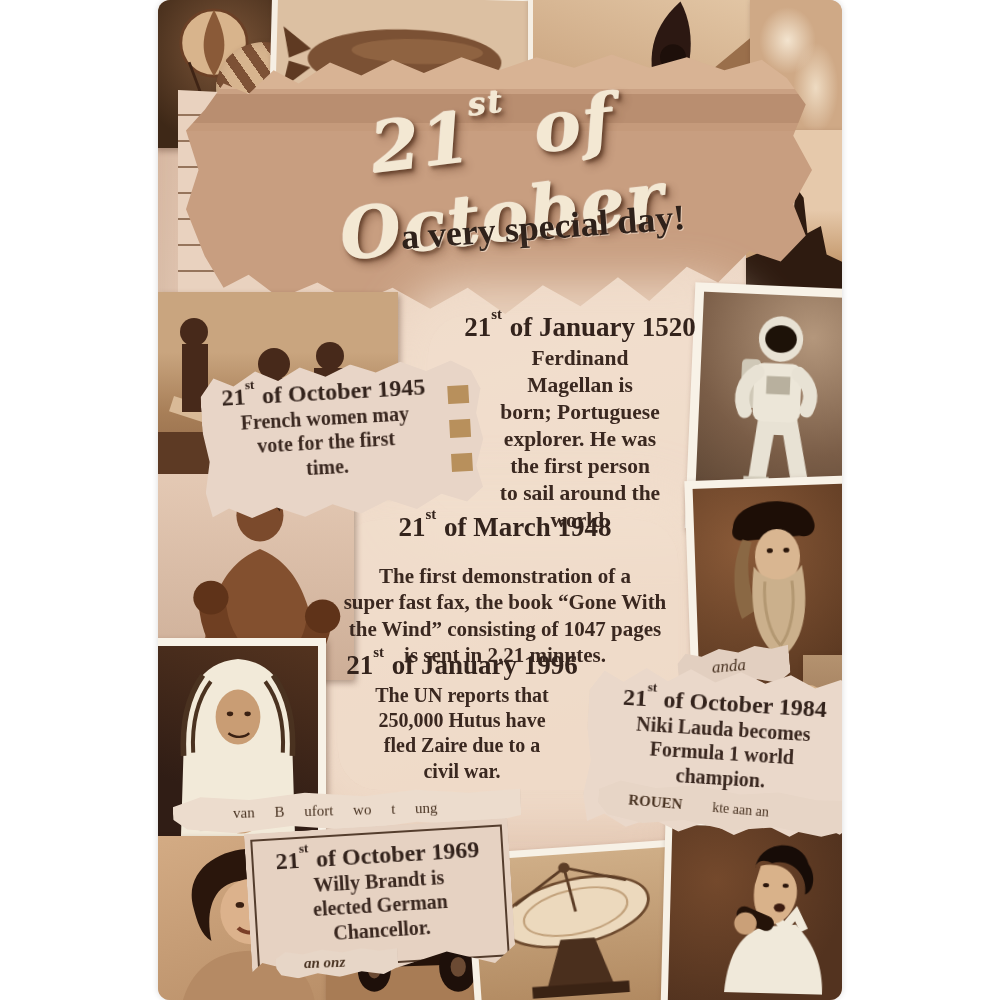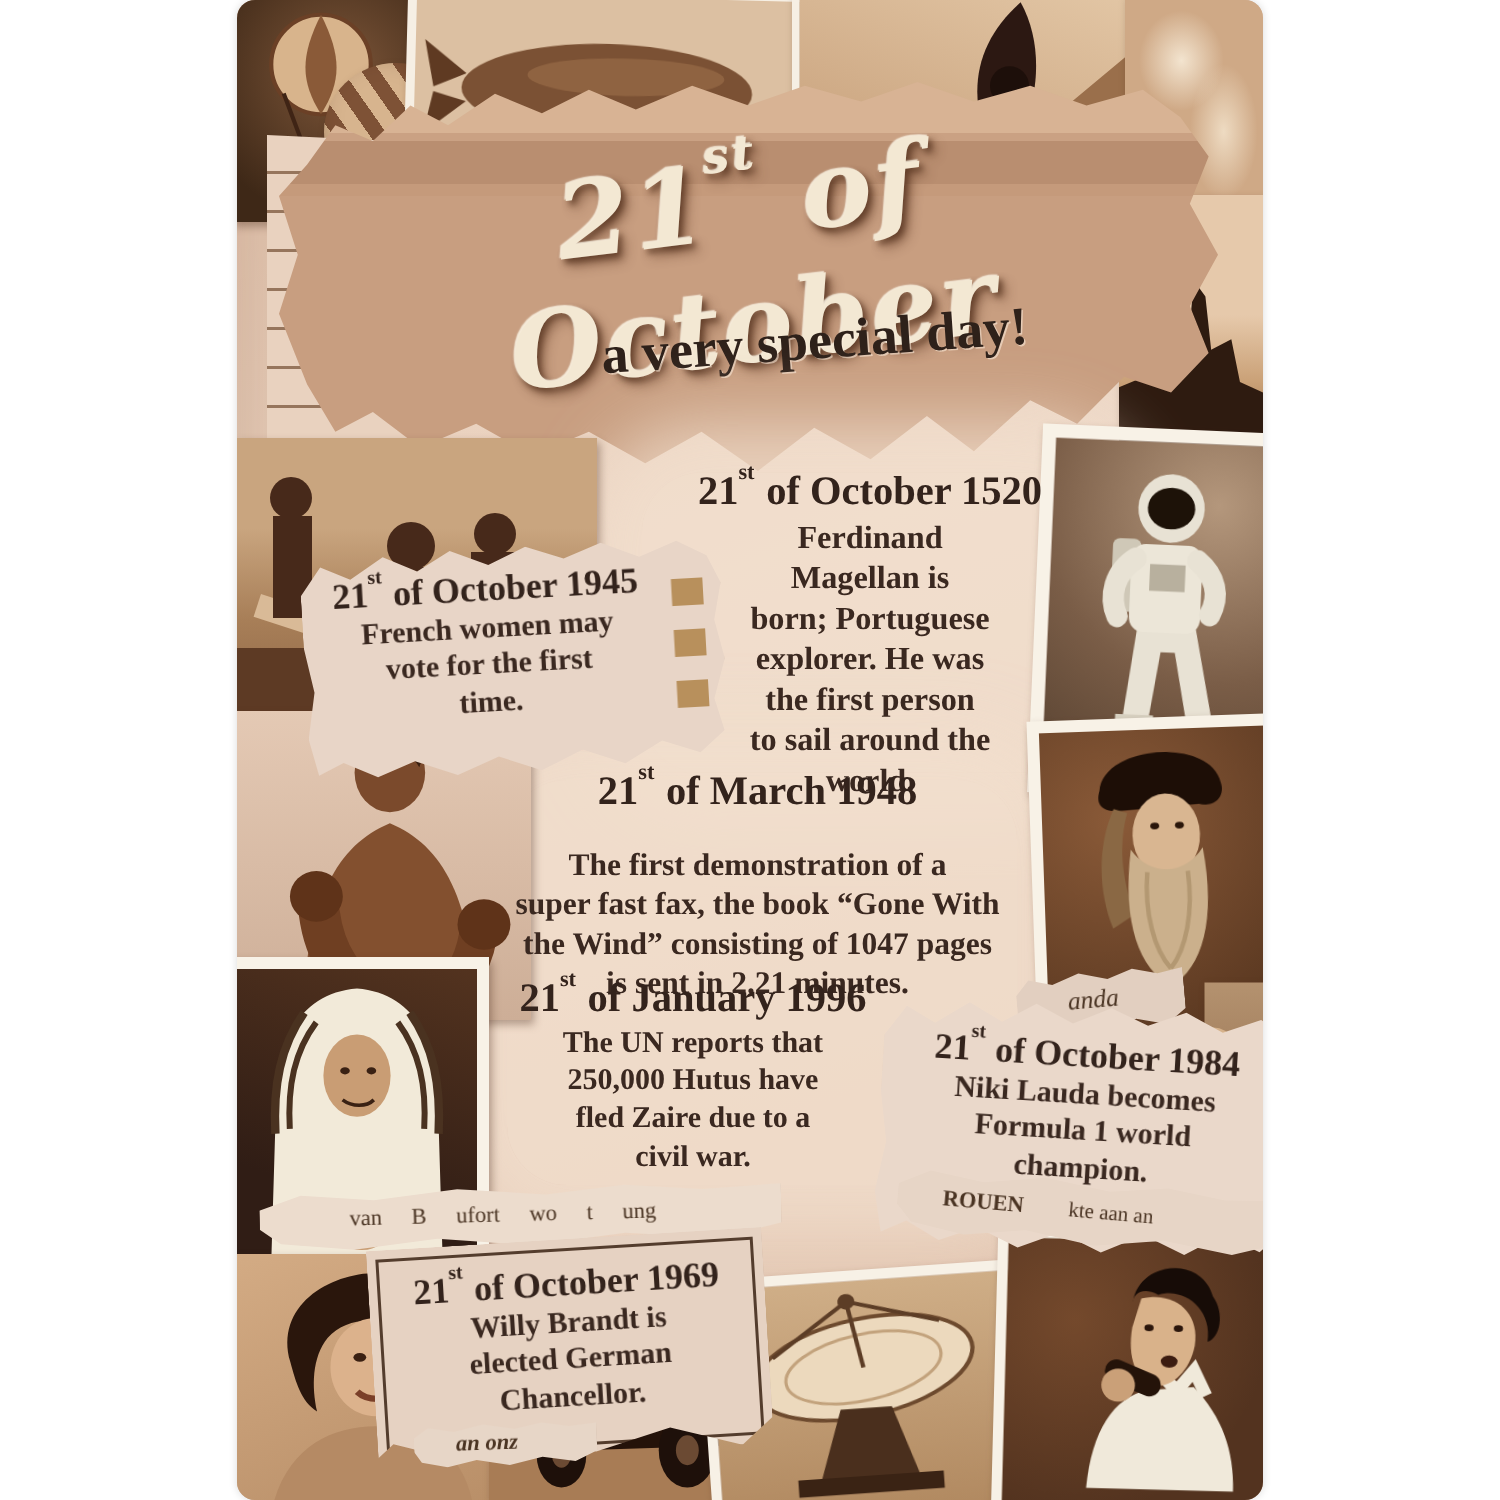--- a/index.html
+++ b/index.html
@@ -251,21 +251,21 @@
 elected German
 Chancellor.</div>
     </div>
   </div>
 
   <div class="ab torn-c scrap" style="left:118px;top:948px;width:122px;height:30px;transform:rotate(-2deg);background:#e7d6c7;">
     <div class="frag" style="margin:6px 0 0 28px;font-weight:bold;font-style:italic;">an onz</div>
   </div>
 
   <div class="ab" style="left:262px;top:312px;width:320px;">
-    <div class="ev-head" style="font-size:27px;"><span>21</span><sup>st</sup><span> of October 1520</span></div>
+    <div class="ev-head" style="font-size:27px;"><span>21</span><sup>st</sup><span> of January 1520</span></div>
     <div class="ev-body" style="font-size:21.5px;line-height:1.26;margin-top:2px;">Ferdinand
 Magellan is
 born; Portuguese
 explorer. He was
 the first person
 to sail around the
 world.</div>
   </div>
 
   <div class="ab" style="left:172px;top:512px;width:350px;">

